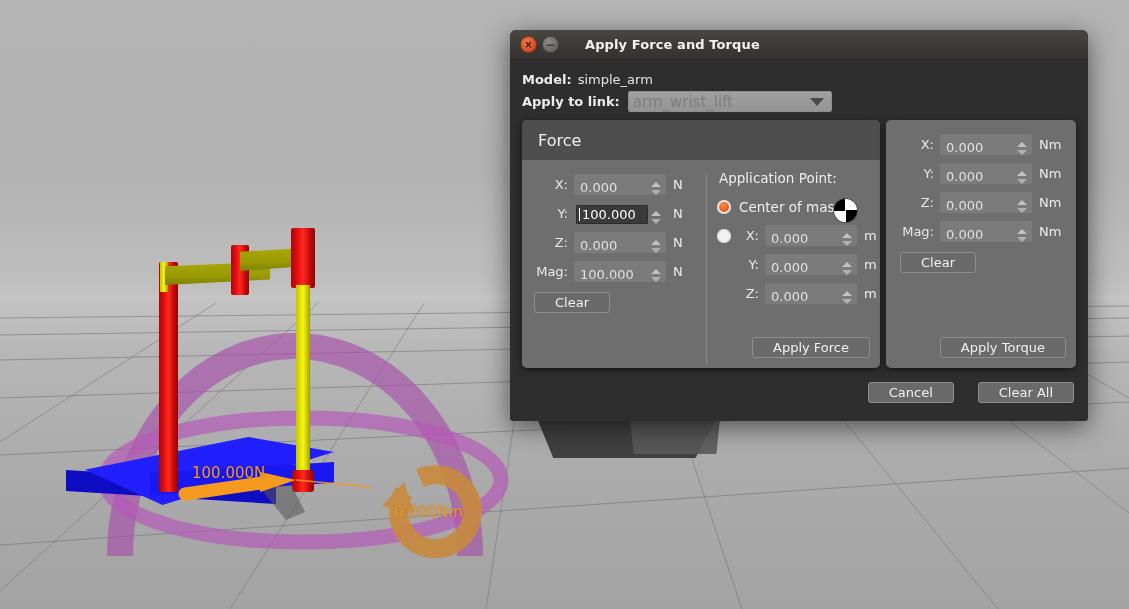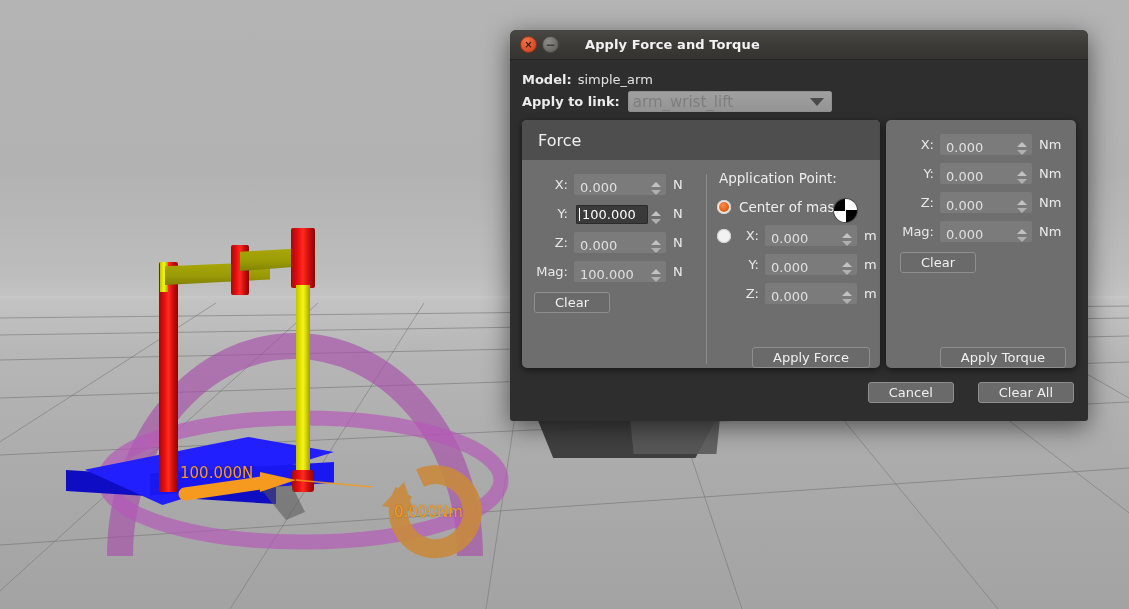--- a/index.html
+++ b/index.html
@@ -103,21 +103,21 @@
   .ap-row{display:flex;align-items:center;height:29px;}
   .radio{width:14px;height:14px;border-radius:50%;background:#f2f2f2;flex:none;margin-right:8px;
      box-shadow:inset 0 0 0 1px #cfcfcf;}
   .radio.sel{background:#f2f2f2;position:relative;}
   .radio.sel::after{content:"";position:absolute;left:2px;top:2px;width:10px;height:10px;border-radius:50%;
      background:radial-gradient(circle at 40% 35%,#ff8b4a,#e4590f 70%,#c74a0a);}
   .ap-lab{font-size:13.5px;color:#ededed;}
   .ap-row .lab2{width:20px;text-align:right;font-size:13px;color:#e8e8e8;padding-right:6px;}
   .indent{margin-left:22px;}
 
-  .apply-wrap{position:absolute;right:10px;bottom:0;text-decoration:underline;}
+  .apply-wrap{position:absolute;right:10px;bottom:10px;text-decoration:underline;}
 
   .footer{display:flex;justify-content:flex-end;gap:24px;padding:14px 14px 0 0;}
 
   
   #cursor{position:absolute;left:834px;top:199px;width:23px;height:23px;border-radius:50%;
      background:conic-gradient(#ffffff 0deg 90deg,#000000 90deg 180deg,#ffffff 180deg 270deg,#000000 270deg 360deg);
      box-shadow:0 0 0 1px rgba(0,0,0,.35);z-index:40;}
 
   .lbl3d{position:absolute;color:#f59a1e;font-size:15px;font-family:"DejaVu Sans","Liberation Sans",sans-serif;
      text-shadow:0 0 2px rgba(0,0,0,.25);}
@@ -197,21 +197,21 @@
     <path d="M258,485 L292,486 L305,512 L286,520 L268,498 Z" fill="#555" opacity="0.55"></path>
   </svg>
 
   <svg style="position:absolute;left:0;top:0;width:1129px;height:609px;">
     <g>
       <line x1="185" y1="494" x2="268" y2="482" stroke="#f59a1e" stroke-width="13" stroke-linecap="round"></line>
       <path d="M260,472 L296,480 L260,492 Z" fill="#f59a1e"></path>
       <line x1="296" y1="480" x2="372" y2="487" stroke="#f59a1e" stroke-width="1.6" opacity="0.85"></line>
     </g>
   </svg>
-  <div class="lbl3d" style="left:180px;top:464px;">100.000N</div>
+  <div class="lbl3d" style="left:192px;top:464px;">100.000N</div>
 
   <svg style="position:absolute;left:0;top:0;width:1129px;height:609px;">
     <g opacity="0.9">
       <path d="M420,478 A37,37 0 1 1 404,492" fill="none" stroke="#c98a3e" stroke-width="19"></path>
       <path d="M382,506 L404,482 L414,512 Z" fill="#c98a3e"></path>
     </g>
   </svg>
   <div class="lbl3d" style="left:394px;top:503px;">0.000Nm</div>
 </div>
 

